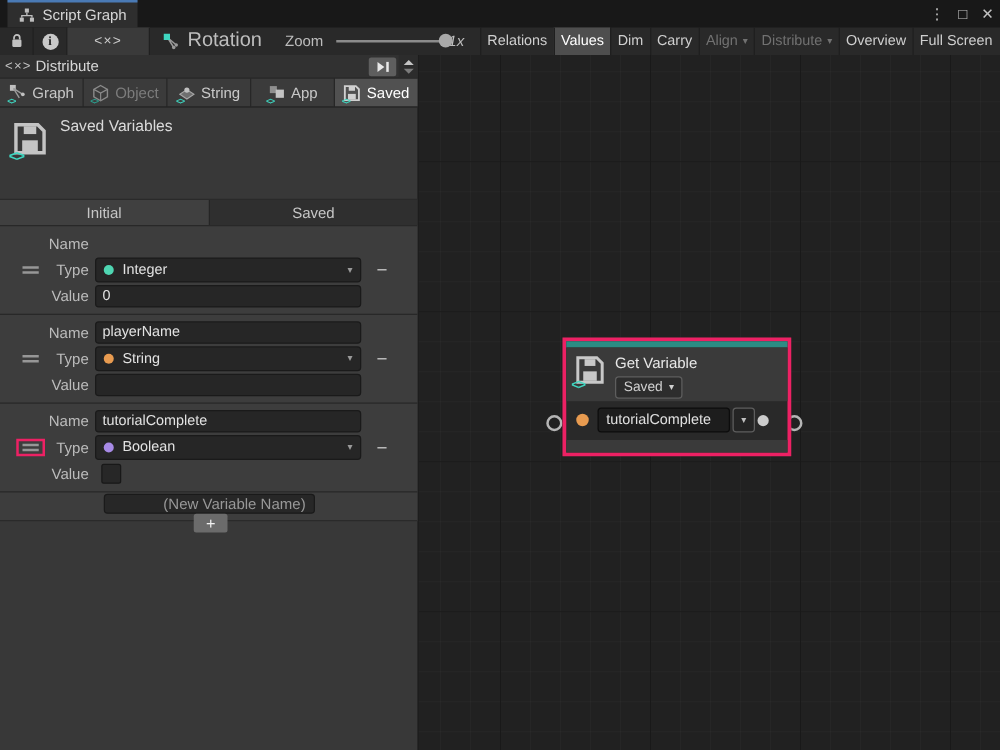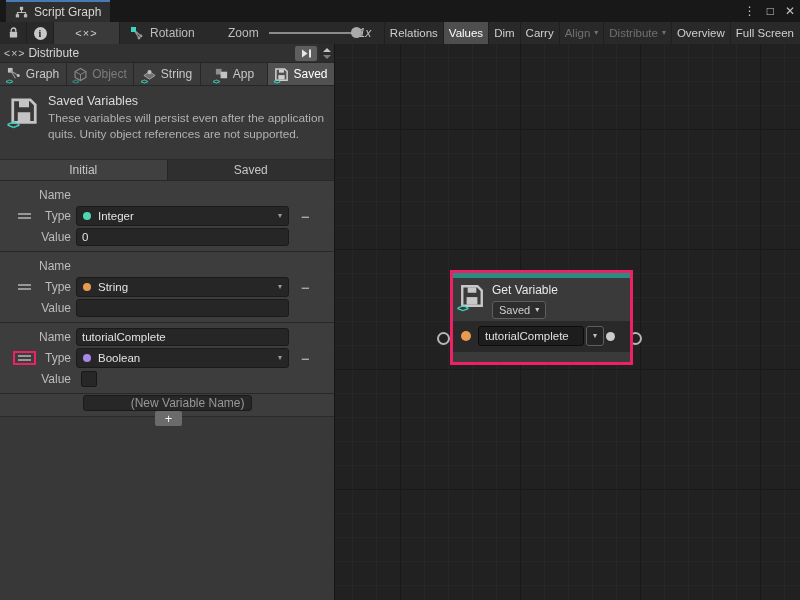--- a/index.html
+++ b/index.html
@@ -10,21 +10,21 @@
   .title-tab{position:absolute;left:6px;top:0;height:22px;background:#2e2e2e;border-top:2px solid #4a7ab5;
              box-sizing:border-box;display:flex;align-items:center;gap:6px;padding:0 9px;color:#d6d6d6;font-size:12px;}
   .win-controls{position:absolute;right:5px;top:0;height:22px;display:flex;align-items:center;gap:11px;color:#c2c2c2;}
   .win-controls span{font-size:12px;line-height:22px;cursor:default;}
   
   .toolbar{position:absolute;left:0;top:22px;right:0;height:22px;background:#292929;border-bottom:1px solid #141414;box-sizing:content-box;}
   .tb-left{position:absolute;left:0;top:0;height:22px;display:flex;align-items:center;}
   .tb-ibtn{height:22px;width:27px;display:flex;align-items:center;justify-content:center;border-right:1px solid #202020;box-sizing:border-box;}
   .tb-vars{height:22px;width:66px;background:#3a3a3a;display:flex;align-items:center;justify-content:center;
            color:#cdcdcd;font-size:11px;border-right:1px solid #202020;box-sizing:border-box;letter-spacing:1px;}
-  .rotation{display:flex;align-items:center;gap:6px;color:#bdbdbd;font-size:12px;margin-left:10px;justify-content:center;}
+  .rotation{display:flex;align-items:center;gap:6px;color:#bdbdbd;font-size:16px;margin-left:10px;justify-content:center;}
   .zoomgrp{position:absolute;left:228px;top:0;height:22px;display:flex;align-items:center;color:#bdbdbd;font-size:12px;}
   .zoom-track{position:relative;width:90px;height:2px;background:#8b8b8b;margin-left:10px;}
   .zoom-thumb{position:absolute;right:-3px;top:-5px;width:11px;height:11px;border-radius:50%;background:#a9a9a9;}
   .zoom-val{margin-left:0;font-style:italic;}
   .tb-right{position:absolute;right:1px;top:0;height:22px;display:flex;align-items:stretch;color:#cfcfcf;font-size:11.5px;white-space:nowrap;}
   .tb-item{display:flex;align-items:center;padding:0 5px;gap:4px;border-left:1px solid #1f1f1f;cursor:default;}
   .tb-item.active{background:#4e4e4e;color:#fff;}
   .tb-item.disabled{color:#717171;}
   .arrow{font-size:8px;line-height:1;color:inherit;}
   .infocirc{width:13px;height:13px;border-radius:50%;background:#c8c8c8;position:relative;}
@@ -270,21 +270,20 @@
       <span class="bigicon">
         <svg width="30" height="30" viewBox="0 0 24 24">
             <path d="M3 3 H17 L21 7 V21 H3 Z" fill="none" stroke="#c4c4c4" stroke-width="2.2"></path>
             <rect x="8" y="4" width="8" height="5" fill="#c4c4c4"></rect>
             <rect x="7" y="13" width="10" height="7" fill="#c4c4c4"></rect>
           </svg>
         <span class="tealmarks">&lt;&gt;</span>
       </span>
       <div>
         <div class="bb-info-title">Saved Variables</div>
-        <div class="bb-info-desc">These variables will persist even after the application quits. Unity object references are not supported.</div>
       </div>
     </div>
 
     <div class="bb-subtabs">
       <div class="subtab active">
           <span>Initial</span>
         </div>
       <div class="subtab normal">
           <span>Saved</span>
         </div>
@@ -319,20 +318,23 @@
             <input class="field" value="0" style="">
           </div>
         <div class="cell-end"></div>
       </div>
     </div>
 
     <div class="var-group">
       <div class="var-row">
         <div class="cell-handle"></div>
         <div class="lbl">Name</div>
+        <div class="fieldwrap">
+            <input class="field" value="playerName" style="">
+          </div>
         <div class="cell-end"></div>
       </div>
       <div class="var-row">
         <div class="cell-handle">
             <span class="equals"></span>
           </div>
         <div class="lbl">Type</div>
         <div class="fieldwrap">
           <div class="dropdown">
             <span class="dot" style="background-color: rgb(232, 155, 80);"></span>

